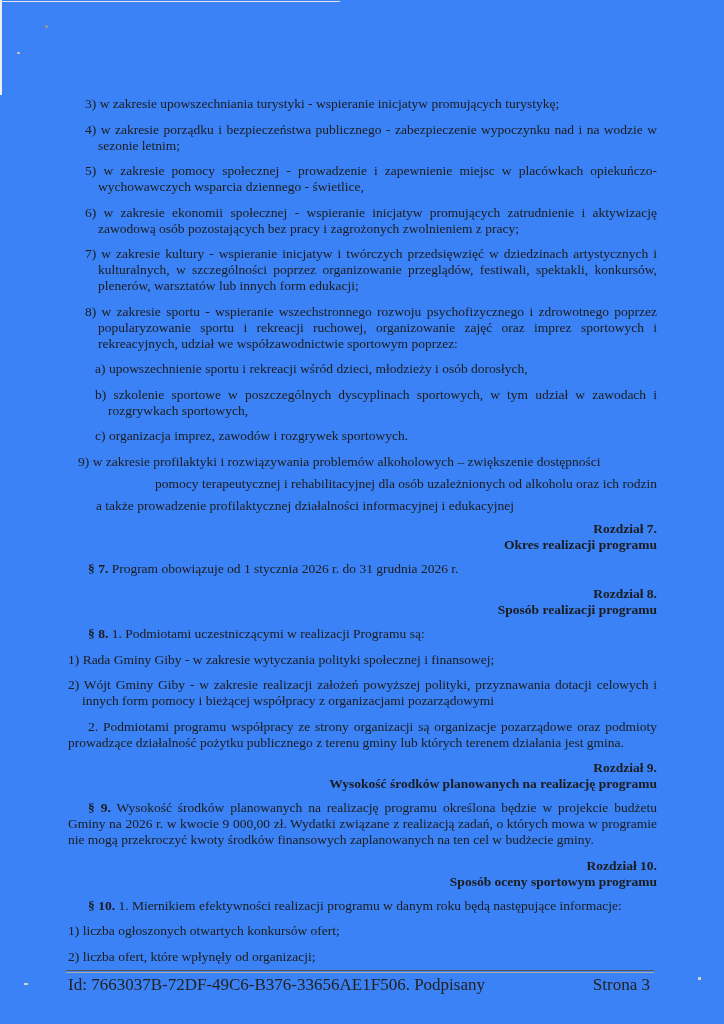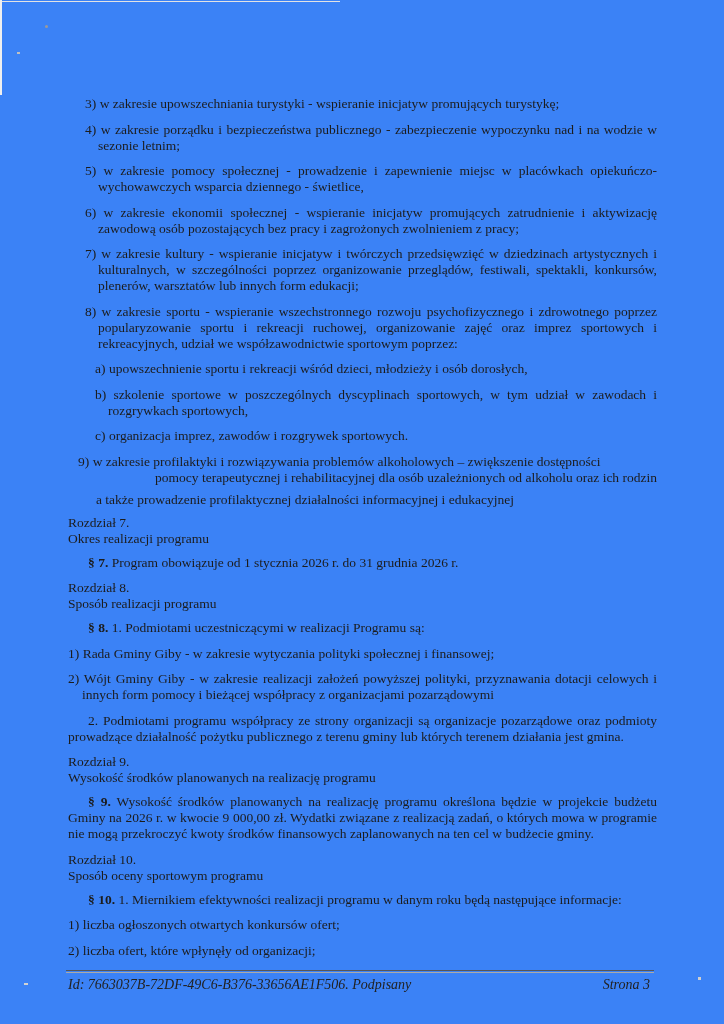--- a/index.html
+++ b/index.html
@@ -14,35 +14,35 @@
   .content{
     position:absolute;top:96px;left:68px;width:589px;
     font-size:13.5px;line-height:16px;
   }
   .li{ text-align:justify; margin:0 0 9.5px 0; }
   .li .num{ white-space:pre; }
   .lvl1{ padding-left:30px; text-indent:-13px; }
   .lvl2{ padding-left:40px; text-indent:-13px; }
   .lvl0{ padding-left:14px; text-indent:-14px; }
   .item9{ margin:0 0 4px 0; }
-  .item9 .l1{ margin-left:10px; margin-bottom:0; }
+  .item9 .l1{ margin-left:10px; margin-bottom:6px; }
   .item9 .l2{ margin-left:17px; margin-bottom:6px;text-align:right; }
   .item9 .l3{ margin-left:28px; margin-bottom:6px; }
-  .chapter{ text-align:left; font-weight:normal; margin:7px 0 8px 0; }
+  .chapter{ text-align:right; font-weight:bold; margin:7px 0 8px 0; }
   .chapter div{ line-height:16px; }
   .par{ margin:0 0 9.5px 0; text-indent:20px; text-align:justify; }
   .sec{ font-weight:bold; }
   .footer-rule{
     position:absolute;left:66px;right:70px;top:970px;height:1px;
     border-top:1.5px solid #565656;border-bottom:1px solid #a9a9a9;
   }
   .footer-text{
     position:absolute;left:68px;right:74px;top:977px;
     display:flex;justify-content:space-between;
-    font-size:14px;line-height:15px;color:#222;font-style:italic;
+    font-size:17px;line-height:15px;color:#222;
   }
   
   .artifact{ position:absolute; background:#bbb; }
   .edge-top{ top:1px;left:0;width:340px;height:1px;background:#e3e3e3; }
   .edge-left{ top:0;left:0;width:2px;height:95px;background:#efefef; }
   .speck1{ top:25px;left:45px;width:3px;height:3px;border-radius:50%;background:#9a9a9a; }
   .speck2{ top:52px;left:17px;width:3px;height:2px;background:#c0c0c0; }
   .speck3{ top:983px;left:24px;width:4px;height:2px;background:#d2d2d2; }
   .speck4{ top:977px;left:698px;width:3px;height:3px;background:#cfcfcf; }
 </style>

